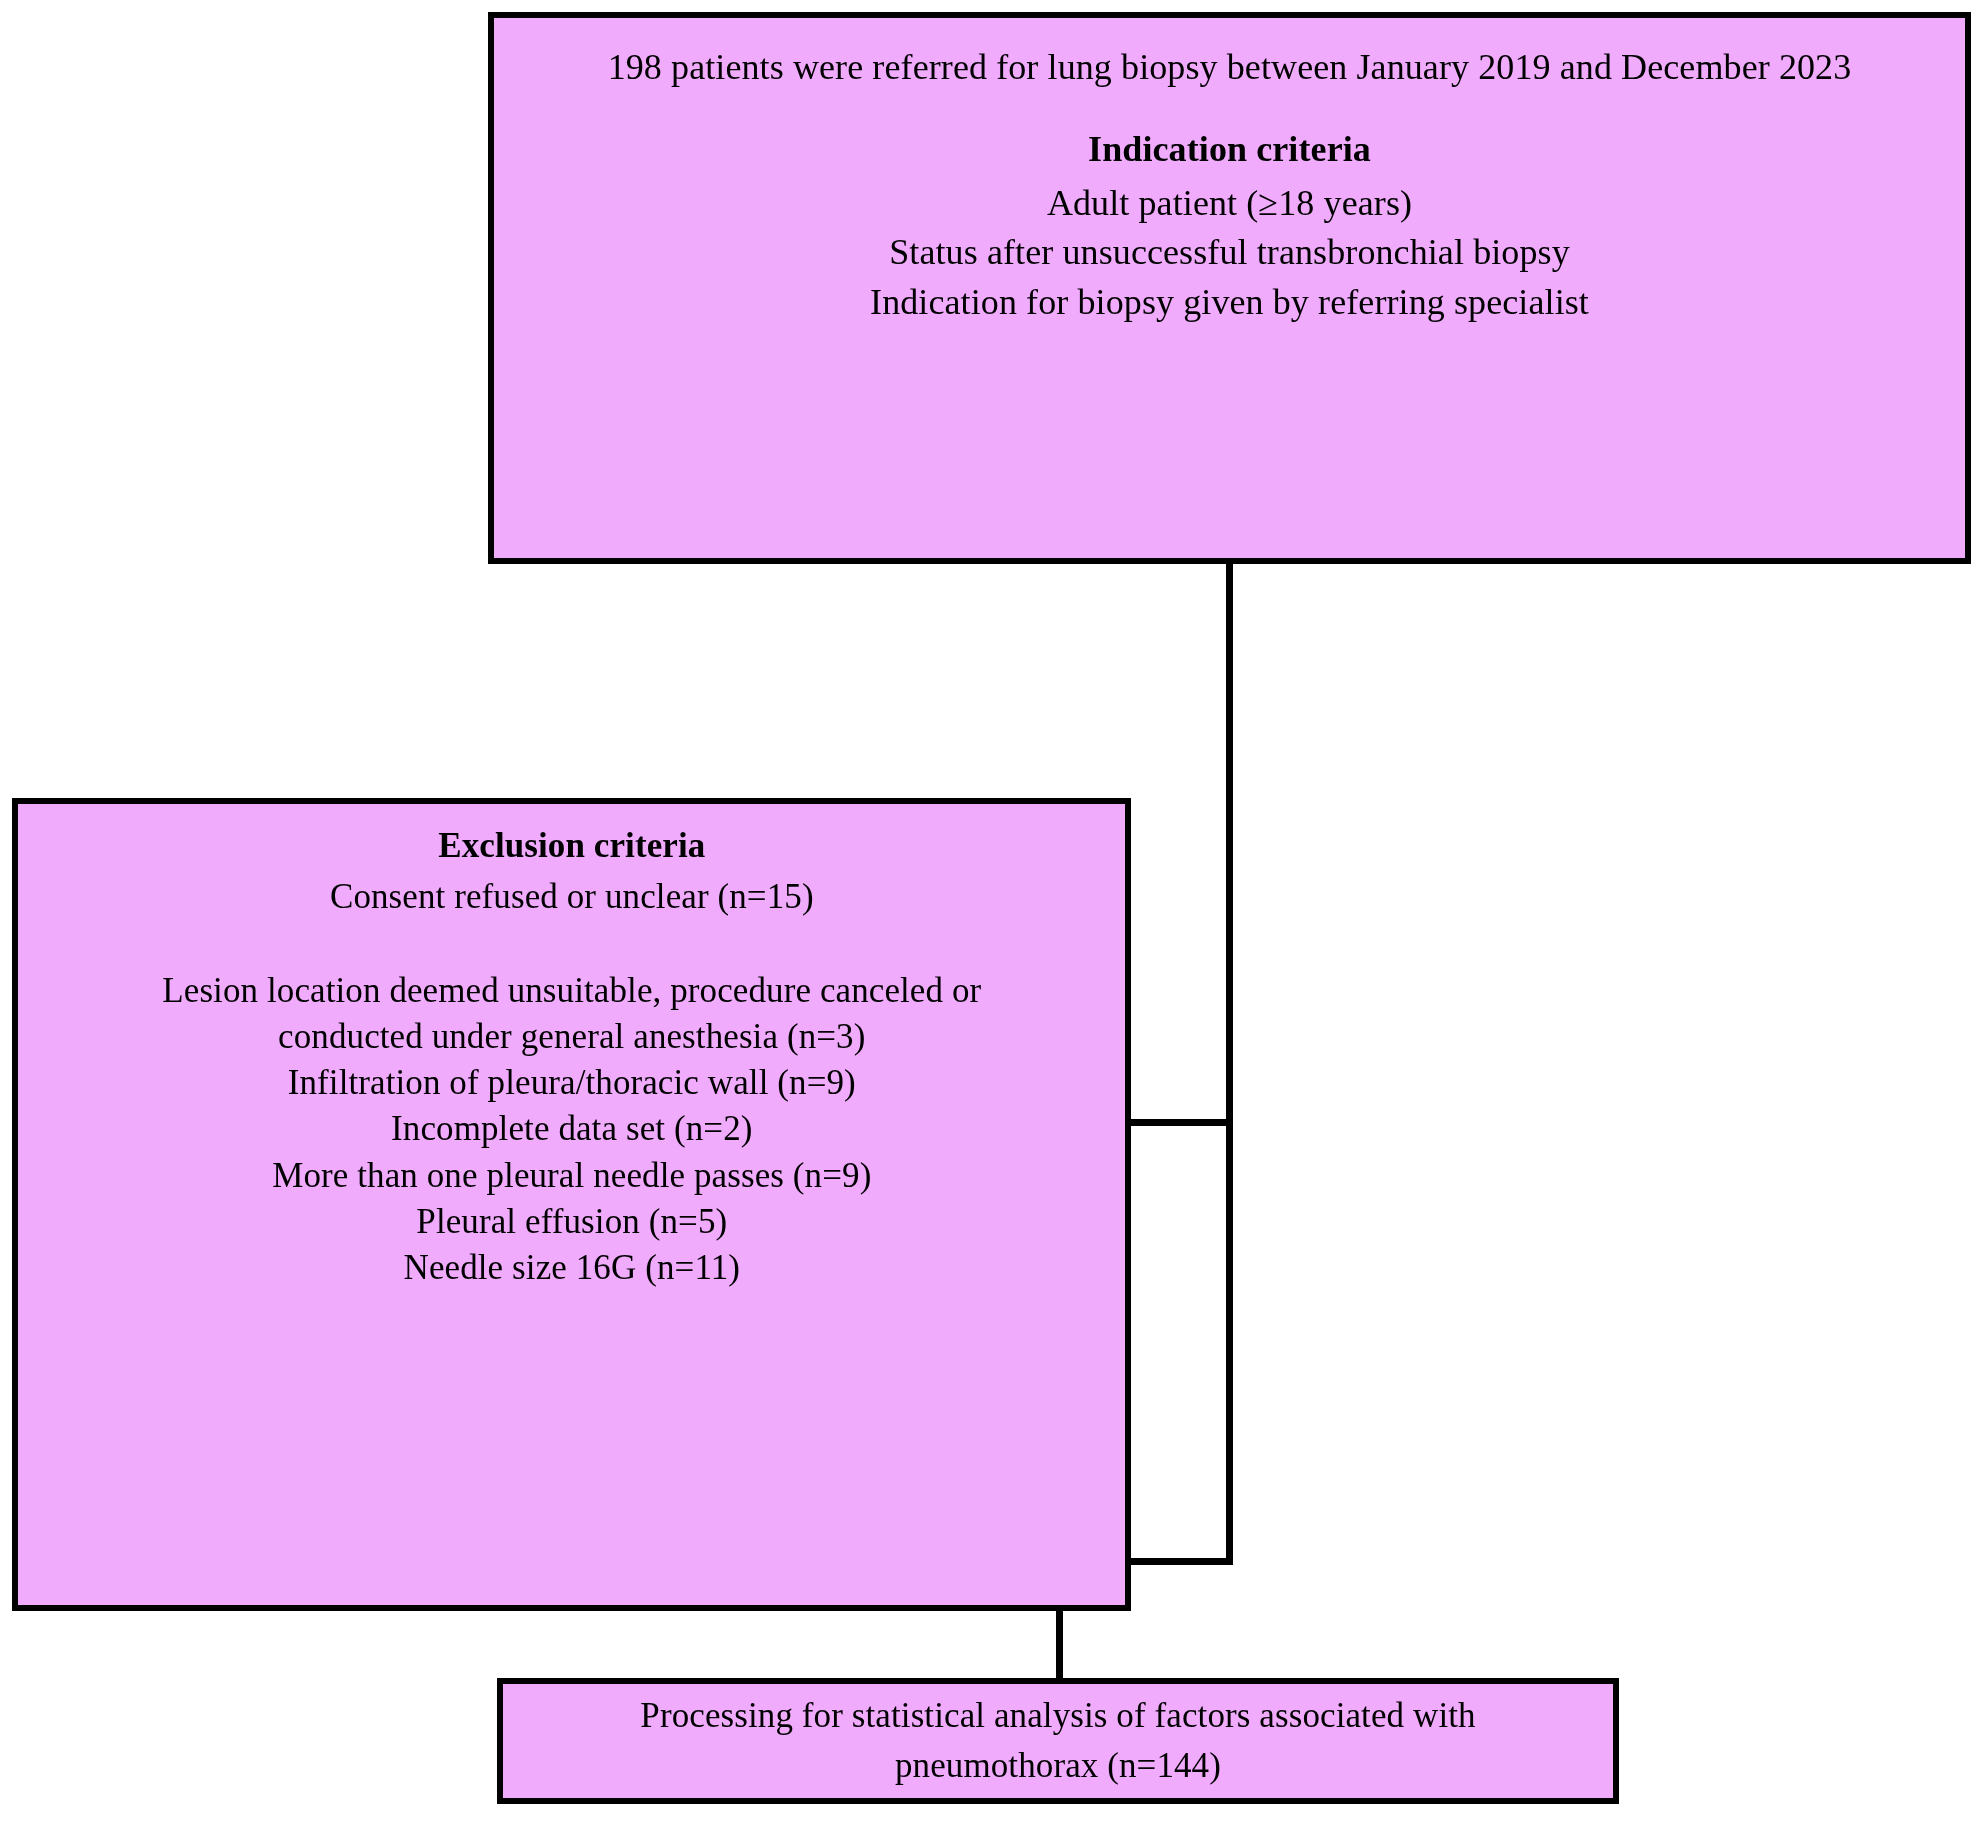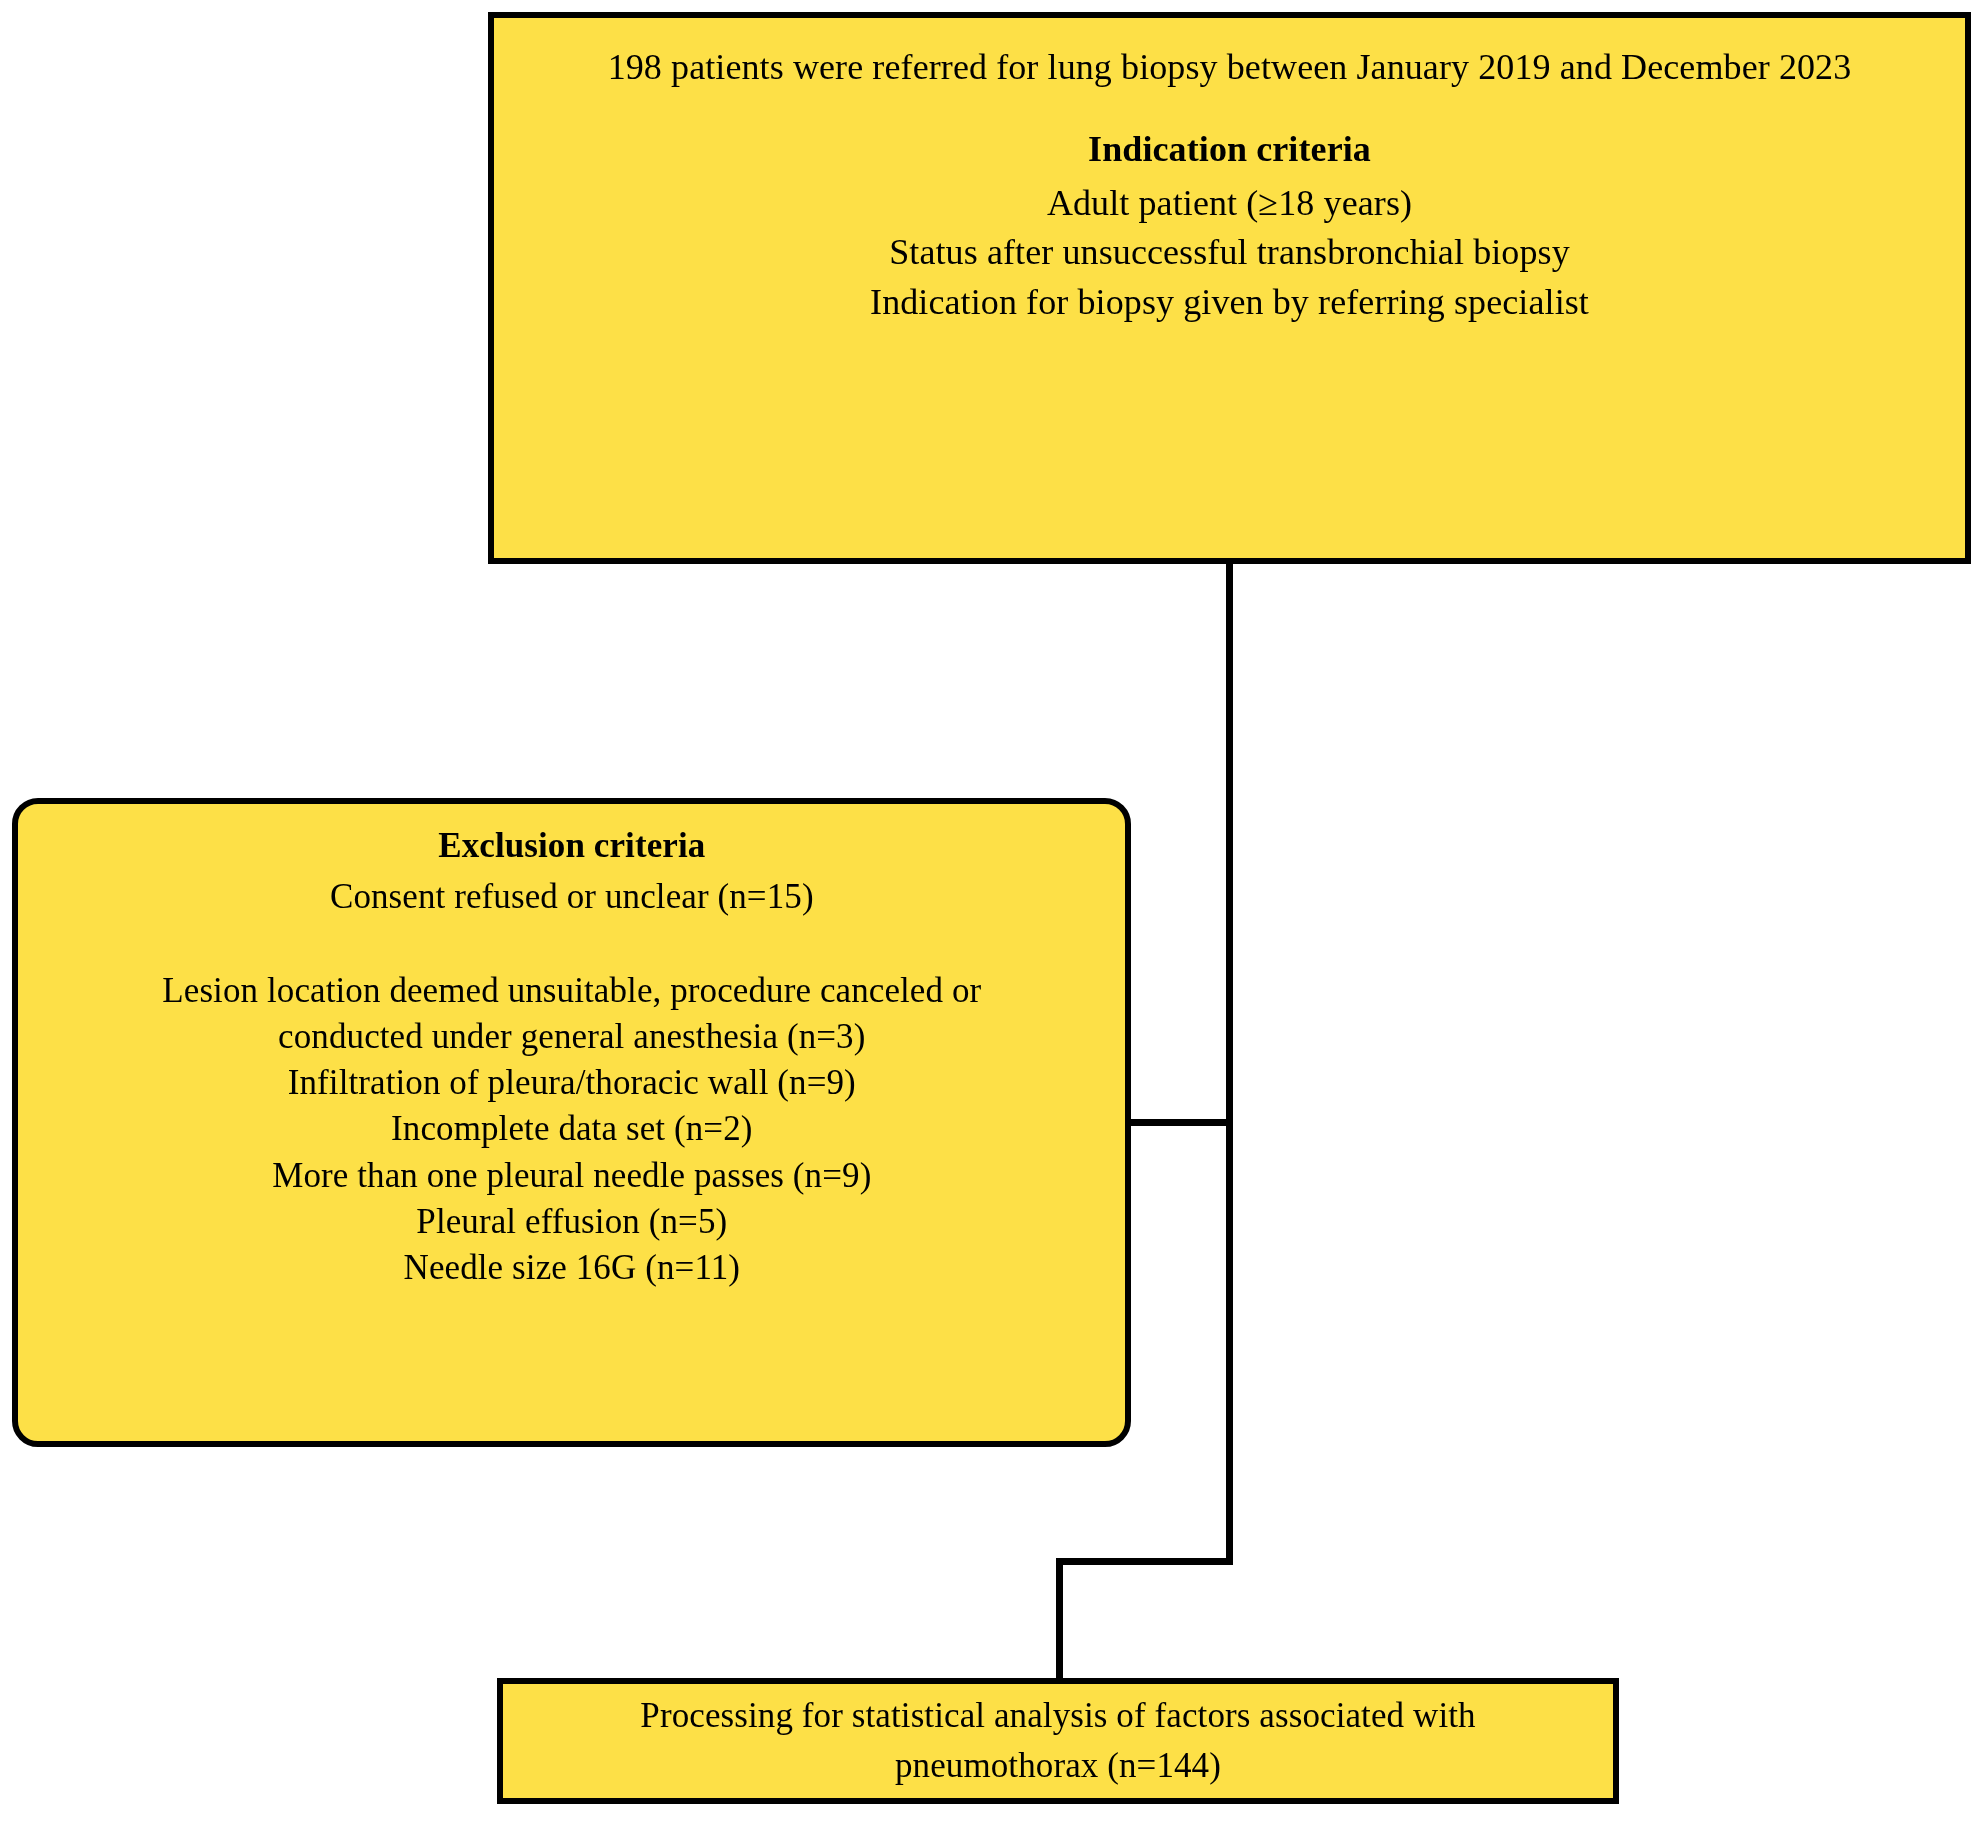--- a/index.html
+++ b/index.html
@@ -16,21 +16,21 @@
     font-family: "Liberation Serif", "DejaVu Serif", serif;
     color: #000000;
     overflow: hidden;
   }
 
   
   .flow-box {
     position: absolute;
     box-sizing: border-box;
     border: 6.7px solid #000000;
-    background: #fde047;
+    background: #f0abfc;
     display: flex;
     flex-direction: column;
     align-items: center;
     justify-content: center;
     text-align: center;
     z-index: 3;
   }
 
   #box-inclusion {
     left: 488px;
@@ -38,24 +38,23 @@
     width: 1483px;
     height: 552px;
     padding: 24.6px 22.4px 29px 22.4px;
     justify-content: flex-start;
   }
 
   #box-exclusion {
     left: 12.3px;
     top: 798px;
     width: 1119px;
-    height: 649px;
+    height: 813px;
     padding: 19px 17px 22.4px 17px;
     justify-content: flex-start;
-    border-radius: 26px;
   }
 
   #box-outcome {
     left: 497px;
     top: 1678px;
     width: 1122px;
     height: 126px;
     padding: 11.2px 34px;
     justify-content: center;
   }

